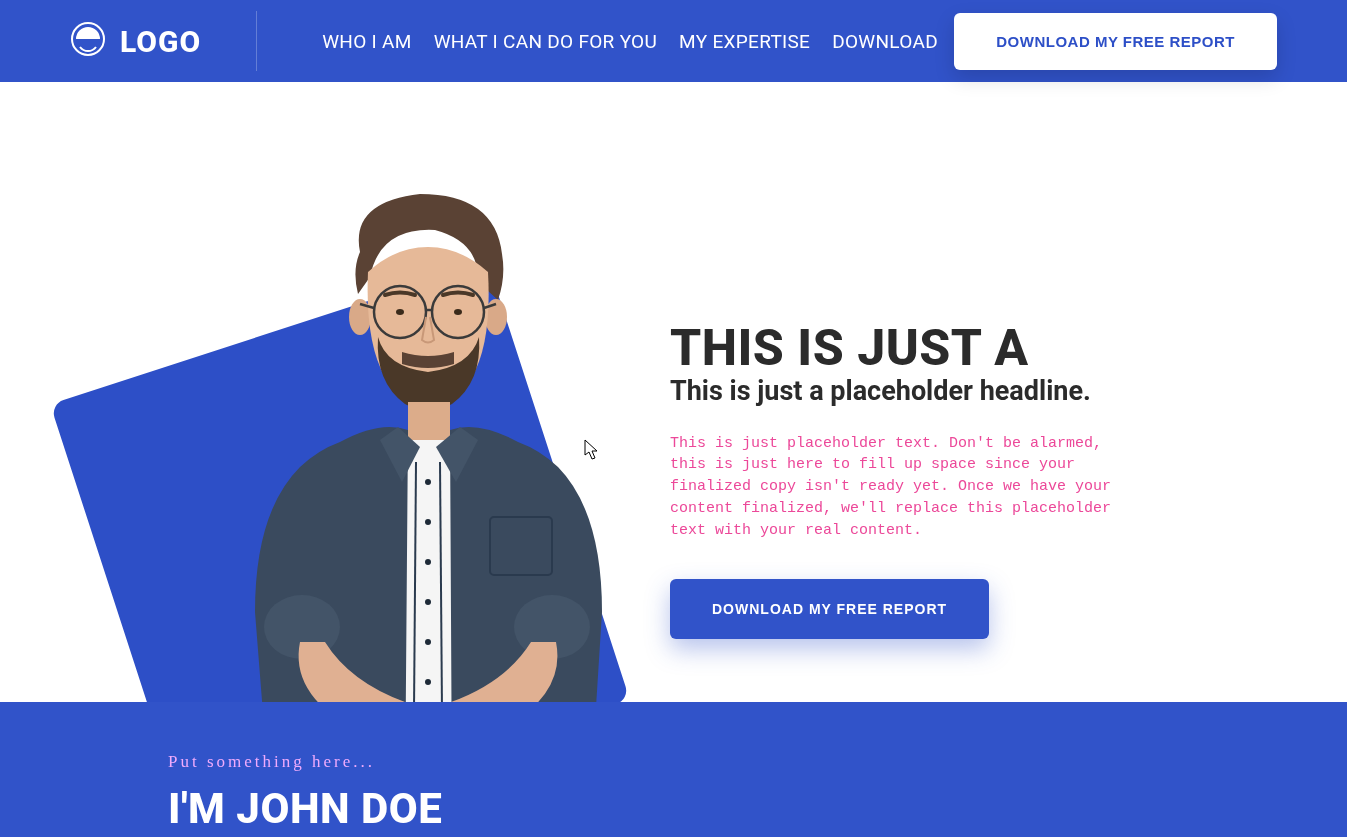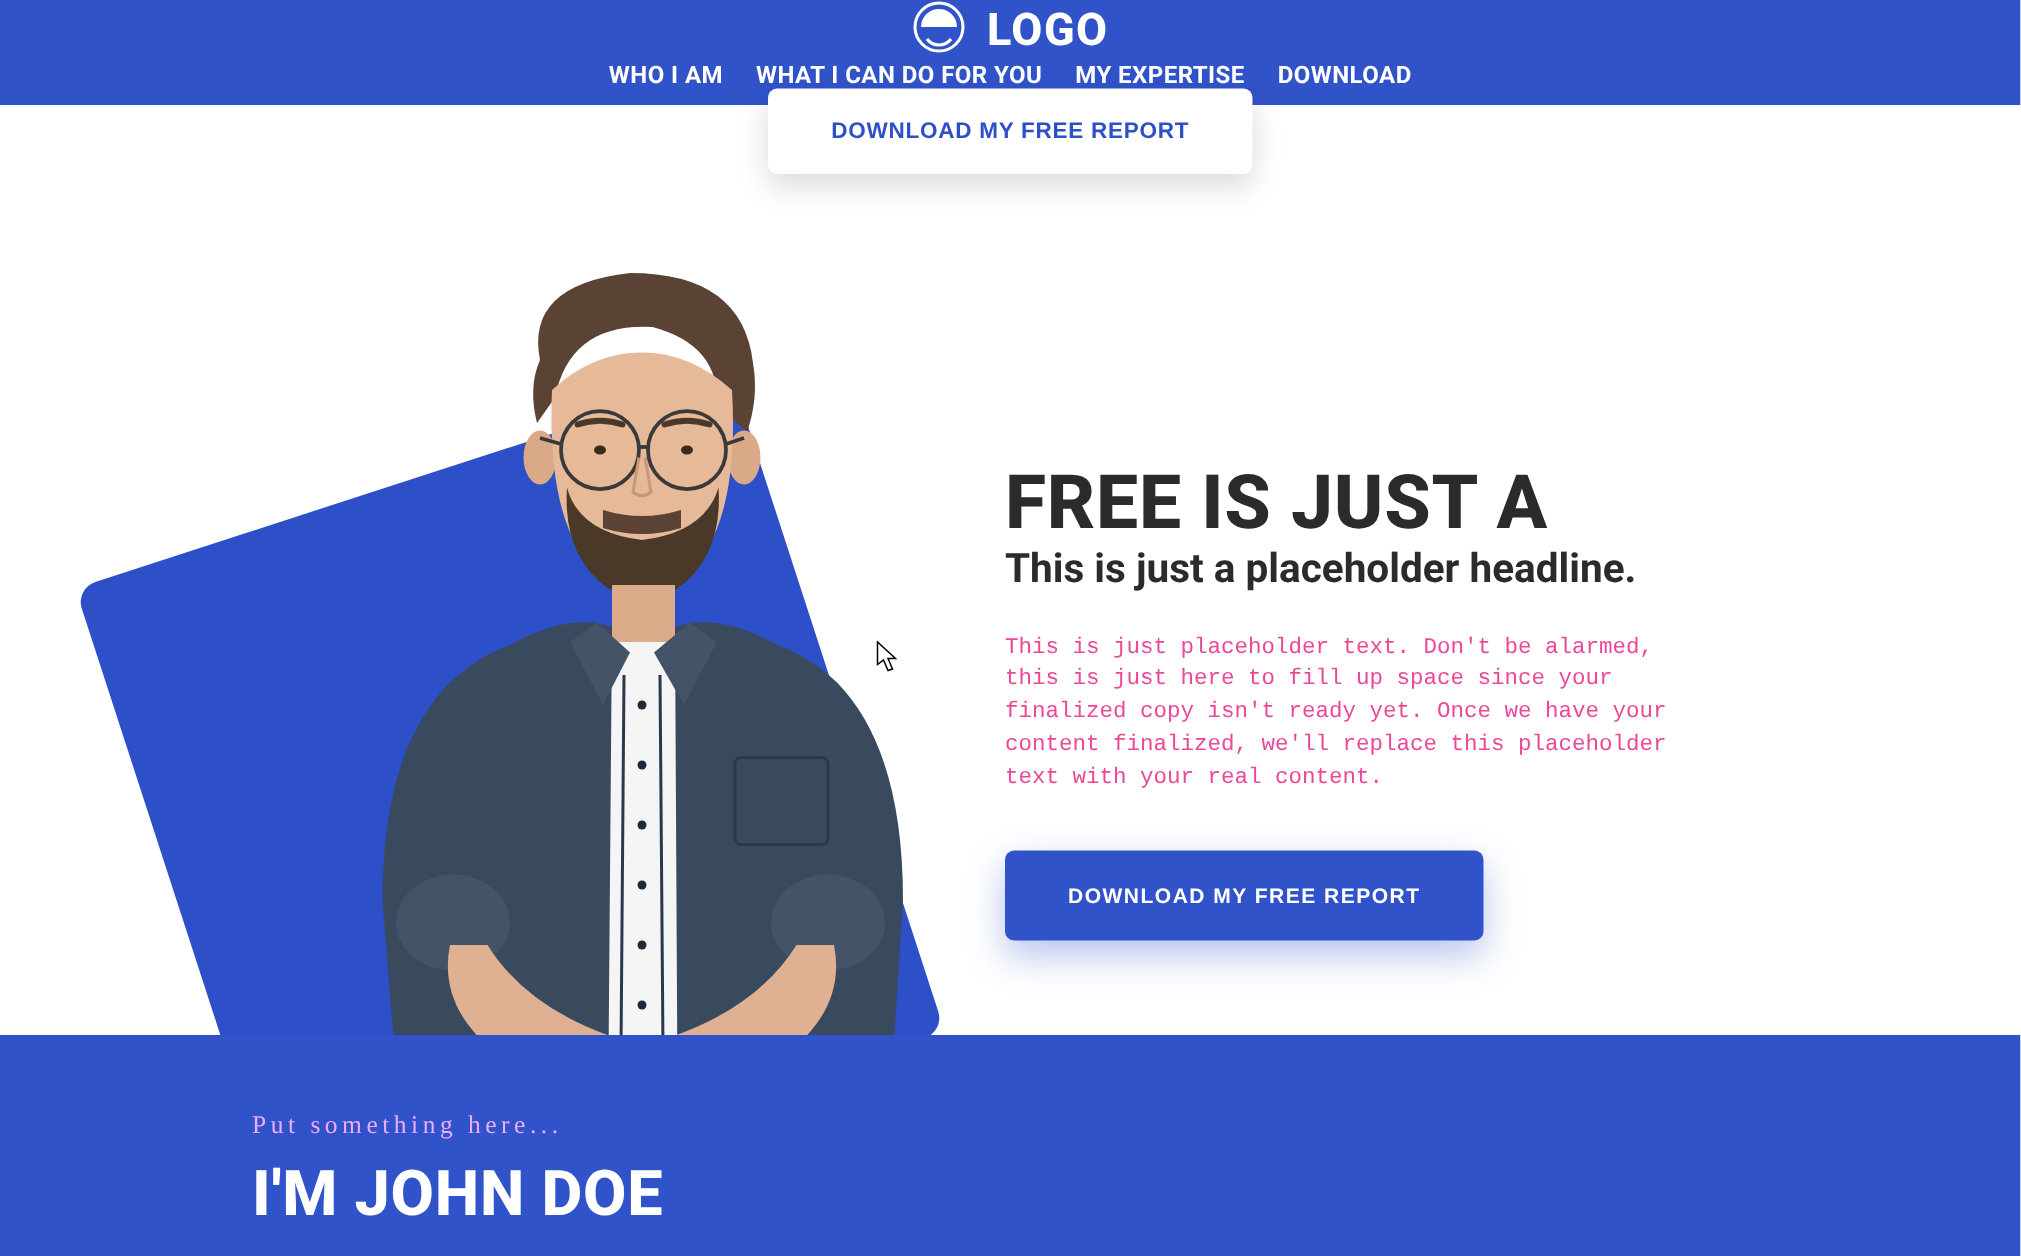--- a/index.html
+++ b/index.html
@@ -3,22 +3,21 @@
   <meta charset="utf-8">
   <style>
     * { margin: 0; padding: 0; box-sizing: border-box; }
     body { font-family: -apple-system, BlinkMacSystemFont, "Segoe UI", Roboto, sans-serif; background: #fff; width: 1347px; }
     
     .header {
       background: #3153c9;
       display: flex;
       align-items: center;
       padding: 0 70px;
-      height: 70px;
-      flex-direction: column;
+      height: 82px;
     }
     .logo-wrap {
       display: flex;
       align-items: center;
       gap: 14px;
       color: #fff;
     }
     .logo-text {
       font-size: 30px;
       font-weight: 800;
@@ -31,22 +30,22 @@
       margin: 0 65px 0 55px;
     }
     .nav {
       display: flex;
       gap: 22px;
       align-items: center;
       flex: 1;
     }
     .nav-item {
       color: #fff;
-      font-size: 16px;
-      font-weight: 700;
+      font-size: 19px;
+      font-weight: 400;
       letter-spacing: 0.3px;
       cursor: pointer;
     }
     .header-btn {
       background: #fff;
       color: #2d4fc7;
       font-weight: 700;
       font-size: 15px;
       letter-spacing: 0.5px;
       padding: 20px 42px;
@@ -238,21 +237,21 @@
         <circle cx="198" cy="420" r="3" fill="#1e2a38"></circle>
         <circle cx="198" cy="460" r="3" fill="#1e2a38"></circle>
         <circle cx="198" cy="500" r="3" fill="#1e2a38"></circle>
 
         <line x1="186" y1="280" x2="184" y2="530" stroke="#2a3a4e" stroke-width="2"></line>
         <line x1="210" y1="280" x2="212" y2="530" stroke="#2a3a4e" stroke-width="2"></line>
       </svg>
     </div>
   </div>
   <div class="hero-right">
-    <div class="headline-dark">FREE IS JUST A</div>
+    <div class="headline-dark">THIS IS JUST A</div>
     <div class="subheadline">This is just a placeholder headline.</div>
     <p class="body-text">This is just placeholder text. Don't be alarmed, this is just here to fill up space since your finalized copy isn't ready yet. Once we have your content finalized, we'll replace this placeholder text with your real content.</p>
     <button class="hero-btn">DOWNLOAD MY FREE REPORT</button>
   </div>
   <div class="cursor">
     <svg width="16" height="22" viewBox="0 0 16 22">
       <path d="M 1 1 L 1 16 L 5 13 L 8 20 L 11 19 L 8 12 L 13 12 Z" fill="#fff" stroke="#000" stroke-width="1"></path>
     </svg>
   </div>
 </section>

